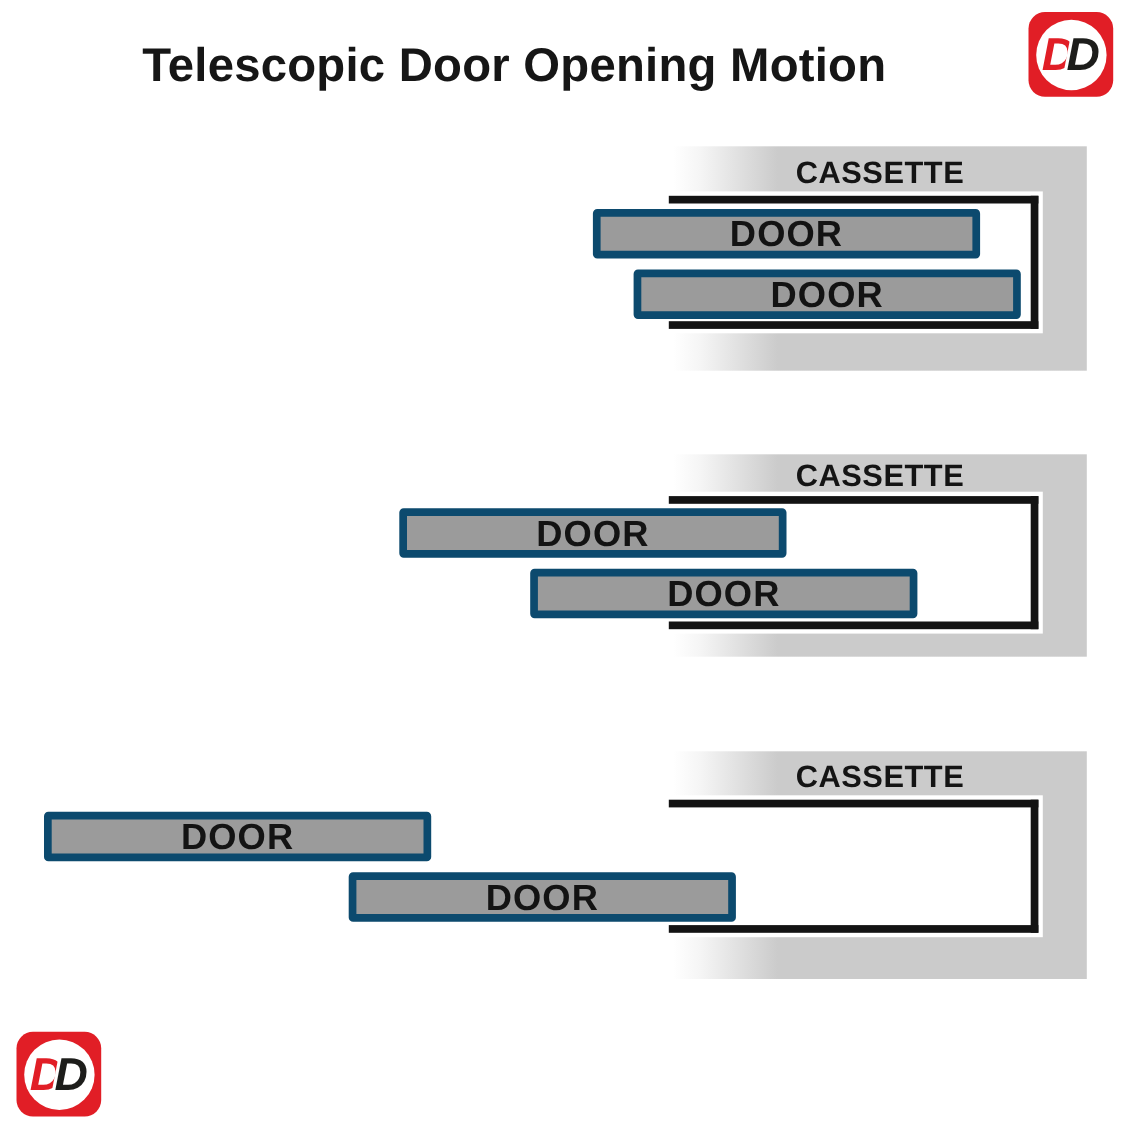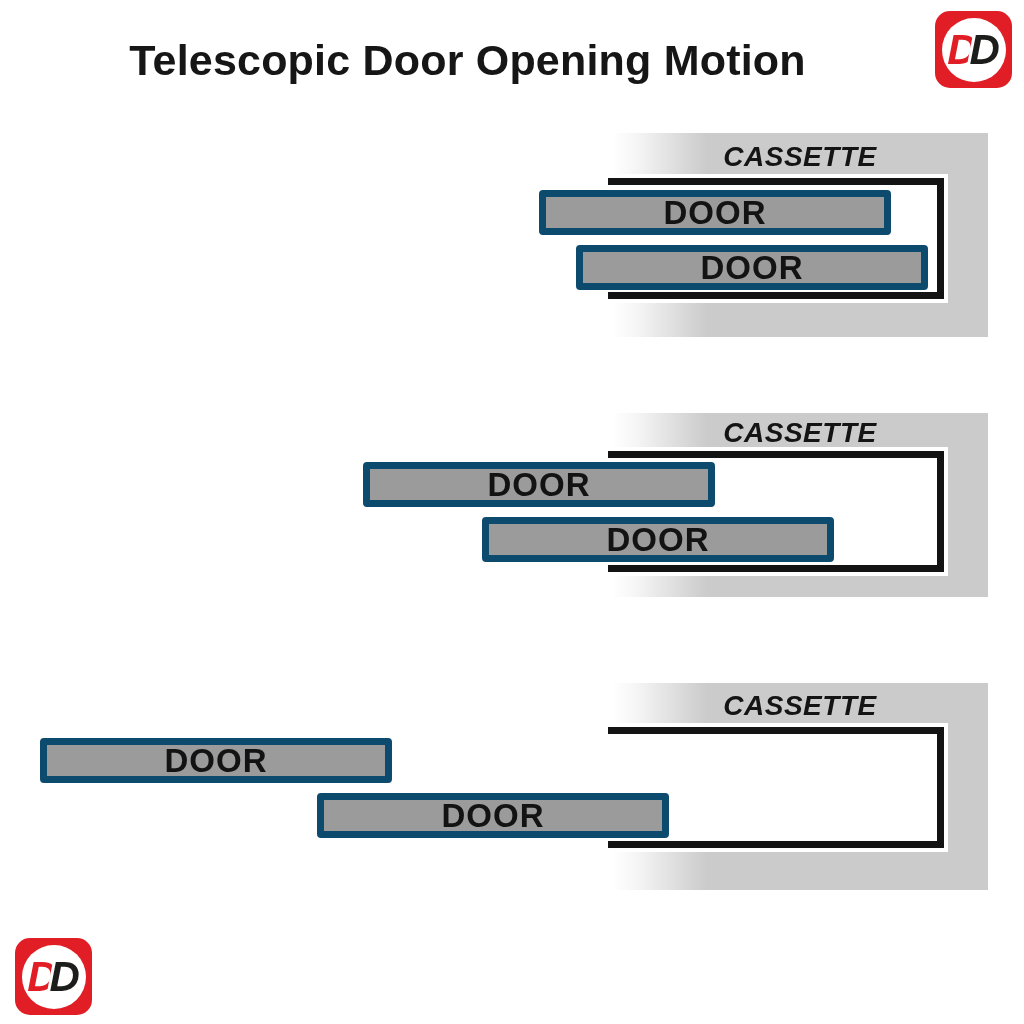--- a/index.html
+++ b/index.html
@@ -33,21 +33,21 @@
   .panel{
     position:absolute;left:612px;width:376px;
     background:linear-gradient(90deg,#ffffff 0px,#f5f5f5 25px,#cbcbcb 95px,#cbcbcb 100%);
   }
   .p1{top:133px;height:204px;}
   .p2{top:413px;height:184px;}
   .p3{top:683px;height:207px;}
   
   .clabel{
     position:absolute;left:612px;width:376px;text-align:center;
-    font-size:28px;font-weight:600;line-height:28px;color:#141414;letter-spacing:0.5px;font-style:italic;
+    font-size:28px;font-weight:600;line-height:28px;color:#141414;letter-spacing:0.5px;
   }
   .cl1{top:143px;}
   .cl2{top:419px;}
   .cl3{top:692px;}
   
   .cassette{
     position:absolute;left:608px;width:336px;height:121px;box-sizing:border-box;
     background:#ffffff;border:7px solid #131313;border-left:none;
     box-shadow:0 0 0 4px #ffffff;
   }

